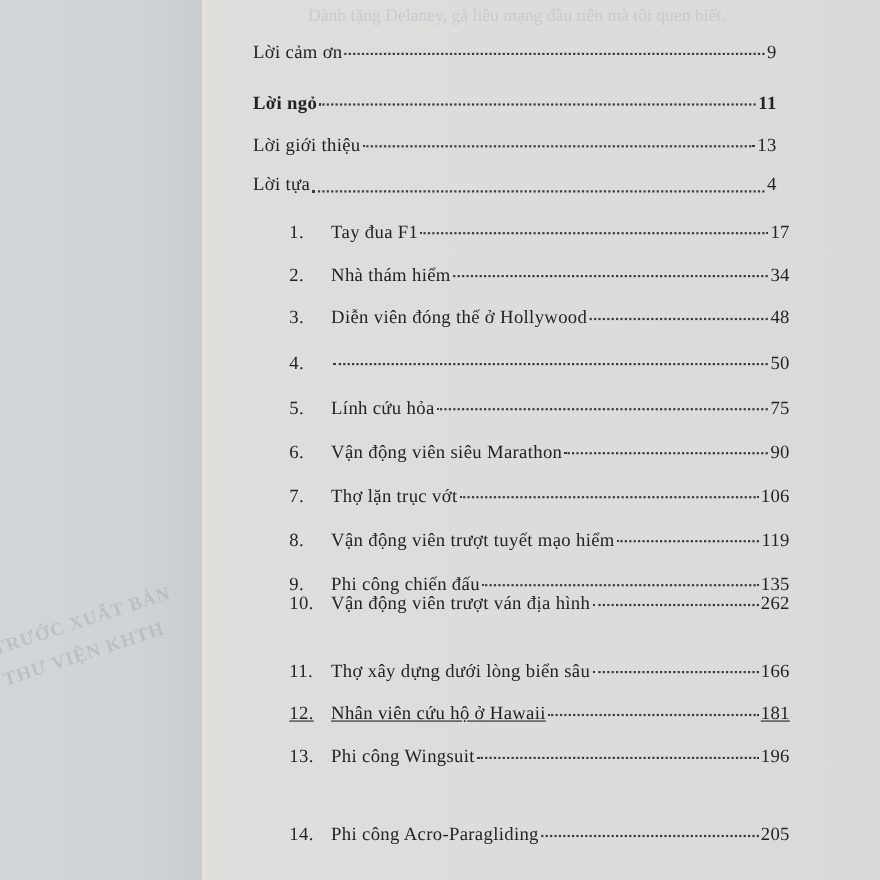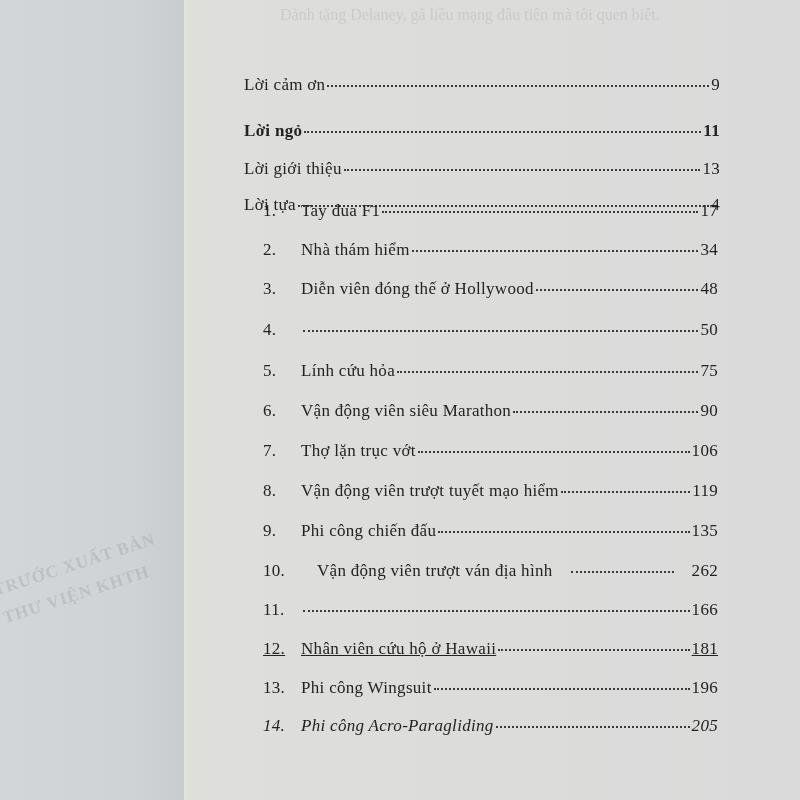--- a/index.html
+++ b/index.html
@@ -29,21 +29,21 @@
   .bleed-top {
     position: absolute; left: 280px; top: 6px; font-size: 16px;
     color: rgba(150,155,160,0.28); font-family: "Liberation Serif", serif; white-space: nowrap;
   }
   .toc { position: absolute; left: 0; top: 0; width: 800px; }
   .row {
     position: absolute; display: flex; align-items: baseline;
     font-size: 17px; color: #232323; font-family: "Liberation Serif", serif;
     letter-spacing: 0.3px;
   }
-  .row.main { left: 244px; width: 476px; margin-top: 37px; }
+  .row.main { left: 230px; width: 476px; }
   .row.chap { left: 263px; width: 455px; }
   .num { width: 38px; flex: none; }
   .title { white-space: nowrap; }
   .dots {
     flex: 1; margin: 0 2px; border-bottom: 2px dotted #3a3a3a; height: 0;
     position: relative; top: -3px; min-width: 10px;
   }
   .page { white-space: nowrap; }
 </style>
 </head>
@@ -67,21 +67,21 @@
   <div class="row main" style="top:84px;font-weight:bold;">
     <span class="title">Lời ngỏ</span>
     <span class="dots"></span>
     <span class="page">11</span>
   </div>
   <div class="row main" style="top:122px;">
     <span class="title">Lời giới thiệu</span>
     <span class="dots"></span>
     <span class="page">13</span>
   </div>
-  <div class="row main" style="top:158px;">
+  <div class="row main" style="top:158px;align-items:flex-end;">
     <span class="title">Lời tựa</span>
     <span class="dots"></span>
     <span class="page">4</span>
   </div>
 
   <div class="row chap" style="top:201px;">
     <span class="num">1.</span>
     <span class="title">Tay đua F1</span>
     <span class="dots"></span>
     <span class="page">17</span>
@@ -126,42 +126,43 @@
     <span class="title">Vận động viên trượt tuyết mạo hiểm</span>
     <span class="dots"></span>
     <span class="page">119</span>
   </div>
   <div class="row chap" style="top:521px;">
     <span class="num">9.</span>
     <span class="title">Phi công chiến đấu</span>
     <span class="dots"></span>
     <span class="page">135</span>
   </div>
-  <div class="row chap" style="top:561px;gap:16px;">
+  <div class="row chap" style="top:539px;">
     <span class="num">10.</span>
     <span class="title">Vận động viên trượt ván địa hình</span>
     <span class="dots"></span>
     <span class="page">262</span>
   </div>
   <div class="row chap" style="top:600px;">
     <span class="num">11.</span>
+    <span class="title">Thợ xây dựng dưới lòng biển sâu</span>
     <span class="dots"></span>
     <span class="page">166</span>
   </div>
   <div class="row chap" style="top:639px;text-decoration:underline;">
     <span class="num">12.</span>
     <span class="title">Nhân viên cứu hộ ở Hawaii</span>
     <span class="dots"></span>
     <span class="page">181</span>
   </div>
   <div class="row chap" style="top:678px;">
     <span class="num">13.</span>
     <span class="title">Phi công Wingsuit</span>
     <span class="dots"></span>
     <span class="page">196</span>
   </div>
-  <div class="row chap" style="top:716px;font-style:italic;">
+  <div class="row chap" style="top:749px;">
     <span class="num">14.</span>
     <span class="title">Phi công Acro-Paragliding</span>
     <span class="dots"></span>
     <span class="page">205</span>
   </div>
 </div>
 
 </body></html>

